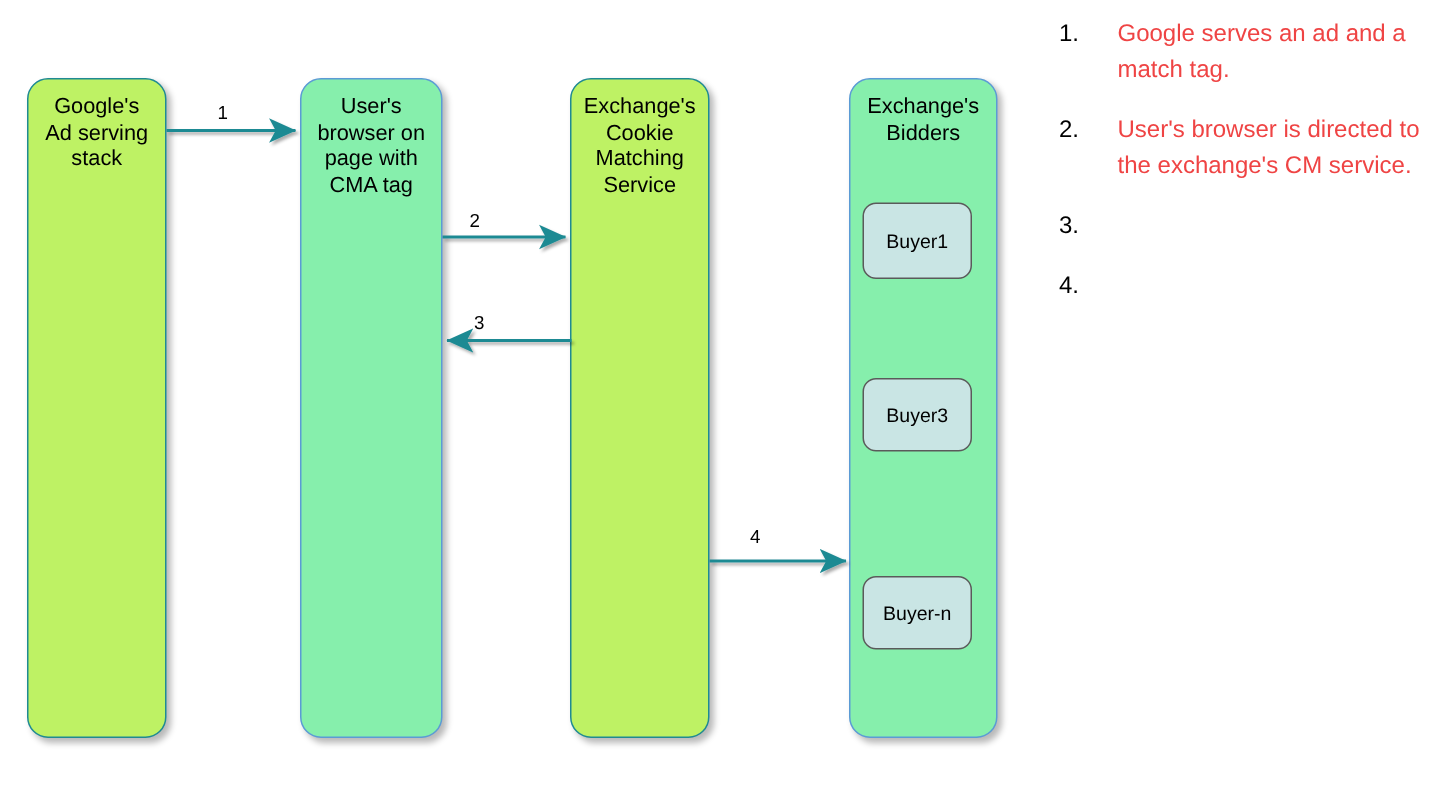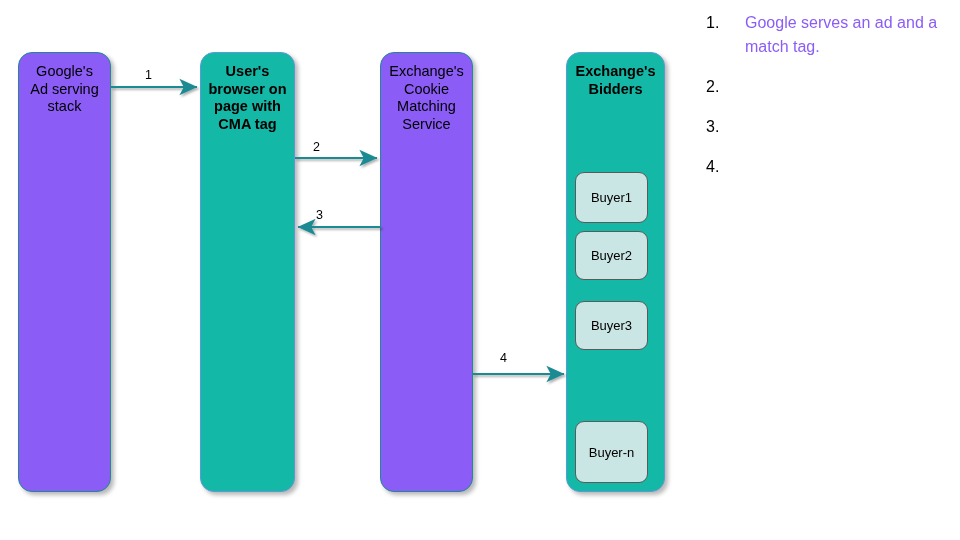--- a/index.html
+++ b/index.html
@@ -34,27 +34,26 @@
   .pillar .caption {
     display: block;
     font-size: 14.5px;
     line-height: 17.5px;
     color: #000;
     white-space: pre-line;
     padding: 0 5px;
   }
 
   .pillar-green {
-    background: #8b5cf6;
+    background: #bef264;
     border: 1.3px solid #1f8a93;
   }
   .pillar-blue {
-    background: #14b8a6;
+    background: #86efac;
     border: 1.3px solid #5b9bd5;
-    font-weight: bold;
   }
 
   
   #pillar-google  { left: 18px;  top: 52px; width: 93px;  height: 440px; }
   #pillar-browser { left: 200px; top: 52px; width: 95px;  height: 440px; }
   #pillar-cms     { left: 380px; top: 52px; width: 93px;  height: 440px; }
   #pillar-bidders { left: 566px; top: 52px; width: 99px;  height: 440px; }
 
   
   .buyer-box {
@@ -64,26 +63,25 @@
     width: 73px;
     background: #c9e5e4;
     border: 1.1px solid #5a5a5a;
     border-radius: 9px;
     font-size: 13px;
     line-height: 1;
     display: flex;
     align-items: center;
     justify-content: center;
     color: #000;
-    margin-top: 37px;
   }
   #buyer-1 { top: 135px; height: 51px; }
   #buyer-2 { top: 194px; height: 49px; }
-  #buyer-3 { top: 264px; height: 49px; }
-  #buyer-n { top: 384px; height: 62px; }
+  #buyer-3 { top: 252px; height: 49px; }
+  #buyer-n { top: 384px; height: 49px; }
 
   
   .arrow-svg {
     position: absolute;
     left: 0; top: 0;
     width: 960px; height: 540px;
     pointer-events: none;
     overflow: visible;
   }
   .arrow-label {
@@ -112,21 +110,21 @@
   .step-num {
     flex: 0 0 39px;
     font-size: 16px;
     line-height: 24px;
     color: #000;
   }
   .step-text {
     flex: 1 1 auto;
     font-size: 16px;
     line-height: 24px;
-    color: #8b5cf6;
+    color: #ef4444;
   }
 </style>
 </head>
 <body>
 
 <div id="canvas">
 
   <div class="pillar pillar-green" id="pillar-google">
     <span class="caption">Google's
 Ad serving
@@ -147,23 +145,20 @@
 Service</span>
   </div>
 
   <div class="pillar pillar-blue" id="pillar-bidders">
     <span class="caption">Exchange's
 Bidders</span>
   </div>
 
   <div class="buyer-box" id="buyer-1">
     <span>Buyer1</span>
-  </div>
-  <div class="buyer-box" id="buyer-2">
-    <span>Buyer2</span>
   </div>
   <div class="buyer-box" id="buyer-3">
     <span>Buyer3</span>
   </div>
   <div class="buyer-box" id="buyer-n">
     <span>Buyer-n</span>
   </div>
 
   <svg class="arrow-svg" viewBox="0 0 960 540" xmlns="http://www.w3.org/2000/svg">
     <defs>
@@ -195,20 +190,21 @@
   <span class="arrow-label" id="arrow-label-3">3</span>
   <span class="arrow-label" id="arrow-label-4">4</span>
 
   <div id="steps-list">
     <div class="step-item">
       <span class="step-num">1.</span>
       <span class="step-text">Google serves an ad and a match tag.</span>
     </div>
     <div class="step-item">
       <span class="step-num">2.</span>
+      <span class="step-text">User's browser is directed to the exchange's CM service.</span>
     </div>
     <div class="step-item">
       <span class="step-num">3.</span>
     </div>
     <div class="step-item">
       <span class="step-num">4.</span>
     </div>
   </div>
 
 </div>

